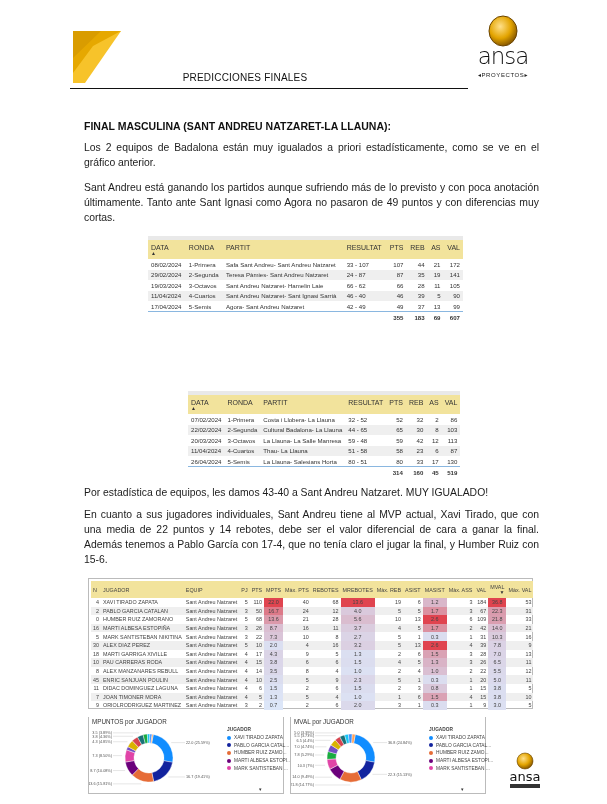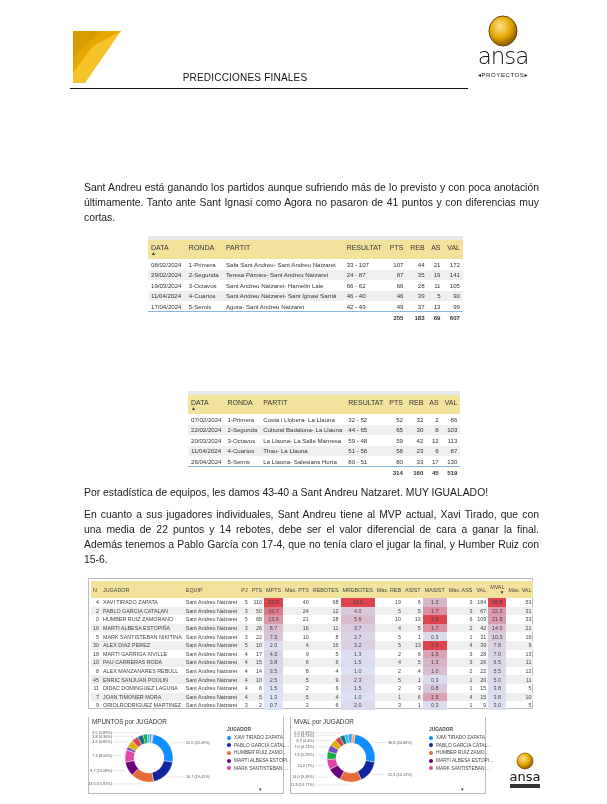--- a/index.html
+++ b/index.html
@@ -76,21 +76,23 @@
           <stop offset="60%" stop-color="#e3a400"></stop>
           <stop offset="100%" stop-color="#8a5a00"></stop>
         </radialGradient>
       </defs>
       <ellipse cx="35" cy="17" rx="14" ry="15" fill="url(#gold1)" stroke="#6b4400" stroke-width="1"></ellipse>
     </svg>
     <div class="ansa-text">ansa</div>
     <div class="ansa-sub">◂PROYECTOS▸</div>
   </div>
 
-  <p class="para" style="top:180px">Sant Andreu está ganando los partidos aunque sufriendo más de lo previsto y con poca anotación últimamente. Tanto ante Sant Ignasi como Agora no pasaron de 41 puntos y con diferencias muy cortas.</p>
+  <div class="heading">FINAL MASCULINA (SANT ANDREU NATZARET-LA LLAUNA):</div>
+  <p class="para" style="top:140px">Los 2 equipos de Badalona están muy igualados a priori estadísticamente, como se ve en el gráfico anterior.</p>
+  <p class="para" style="top:180px">Sant Andreu está ganando los partidos aunque sufriendo más de lo previsto y con poca anotación últimamente. Tanto ante Sant Ignasi como Agora no pasaron de 49 puntos y con diferencias muy cortas.</p>
   <p class="para" style="top:485px">Por estadística de equipos, les damos 43-40 a Sant Andreu Natzaret. MUY IGUALADO!</p>
   <p class="para" style="top:507px">En cuanto a sus jugadores individuales, Sant Andreu tiene al MVP actual, Xavi Tirado, que con una media de 22 puntos y 14 rebotes, debe ser el valor diferencial de cara a ganar la final. Además tenemos a Pablo García con 17-4, que no tenía claro el jugar la final, y Humber Ruiz con 15-6.</p>
 
   <table class="rtable" id="tbl-sa" style="left:148px; top:236px; width:315px;">
     <thead>
       <tr class="topbar">
           <td colspan="8"></td>
         </tr>
       <tr>
         <th><span>DATA</span><span class="sortarrow">▲</span></th>

